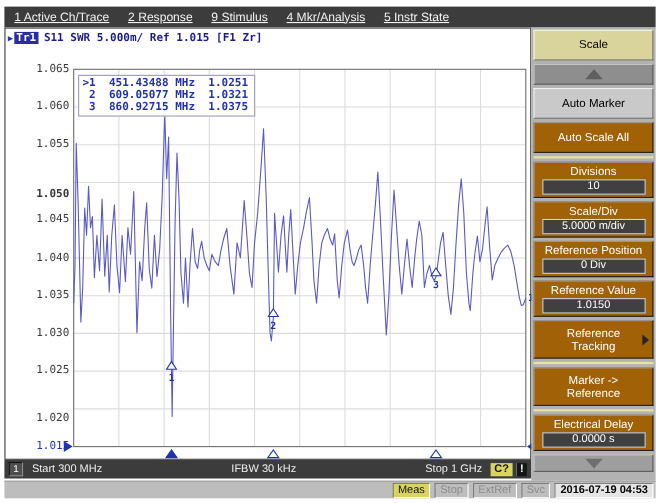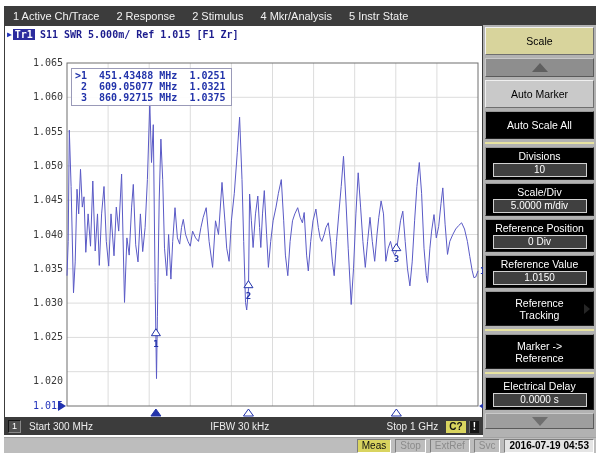--- a/index.html
+++ b/index.html
@@ -3,21 +3,21 @@
 <meta charset="utf-8">
 <style>
   html,body{margin:0;padding:0;background:#ffffff;}
   .screen{position:relative;width:600px;height:457px;background:#ffffff;
           font-family:"Liberation Sans",sans-serif;overflow:hidden;}
 
   
   .menubar{position:absolute;left:4px;top:6px;width:592px;height:19px;background:#3c3c3c;
            color:#f2f2f2;font-size:11px;display:flex;align-items:center;gap:17px;
            padding:0 9px;box-sizing:border-box;}
-  .menubar span{white-space:nowrap;cursor:default;}
+  .menubar span{white-space:nowrap;cursor:default;text-decoration:underline;}
 
   
   .graph-panel{position:absolute;left:4px;top:25px;width:479px;height:393px;background:#ffffff;
                border:1px solid #3c3c3c;box-sizing:border-box;}
   .trace-line{position:absolute;left:2px;top:2px;height:13px;display:flex;align-items:center;
               font-family:"DejaVu Sans Mono",monospace;font-size:10px;font-weight:bold;color:#1c1c8e;}
   .tr-ind{color:#2233bb;font-size:8px;margin-right:1px;}
   .tr-badge{background:#2c2c9e;color:#ffffff;padding:0 2px;margin-right:5px;}
   .y-labels{position:absolute;left:0;top:0;width:58px;height:100%;}
   .y-labels div{position:absolute;width:58px;text-align:right;font-family:"DejaVu Sans Mono",monospace;
@@ -53,21 +53,21 @@
   
   .sidebar{position:absolute;left:483px;top:25px;width:113px;height:412px;background:#b2b2b2;
            padding:2px;box-sizing:border-box;}
   .skey{box-sizing:border-box;width:100%;margin-bottom:3px;border:1px solid;text-align:center;
         font-size:10.5px;display:flex;flex-direction:column;justify-content:center;
         align-items:center;cursor:default;position:relative;}
   .skey.title{height:28px;background:#d8d49c;color:#000;border-color:#f2f2f2 #6f6f6f #6f6f6f #f2f2f2;}
   .skey.arrow{height:19px;background:#8e8e8e;border-color:#c9c9c9 #5a5a5a #5a5a5a #c9c9c9;}
   .skey.arrow.bottom{height:16px;background:#9e9e9e;margin-top:1px;}
   .skey.light{height:28px;background:#c9c9c9;color:#000;border-color:#efefef #6f6f6f #6f6f6f #efefef;}
-  .skey.dark{background:#000000;color:#fff;border-color:#989898 #1f1f1f #1f1f1f #989898;}
+  .skey.dark{background:#a16207;color:#fff;border-color:#989898 #1f1f1f #1f1f1f #989898;}
   .skey.dark.plain{height:28px;}
   .skey.dark.valbtn{height:33px;padding:2px 0;}
   .skey.dark.twoline{height:35px;}
   .skey .lbl2{display:block;width:72px;line-height:12px;}
   .valbox{width:92px;height:12px;line-height:12px;background:#404040;border:1px solid #d2d2d2;
           font-size:10px;color:#fff;margin-top:1px;}
   .sep{height:2px;background:#e6e2a0;margin:1px 0 3px 0;}
   .tri-up{width:0;height:0;border-left:8px solid transparent;border-right:8px solid transparent;
           border-bottom:9px solid #5f5f5f;}
   .tri-down{width:0;height:0;border-left:8px solid transparent;border-right:8px solid transparent;
@@ -77,21 +77,21 @@
              border-left:6px solid #262626;}
 </style>
 </head>
 <body>
 
 <div class="screen">
 
   <div class="menubar">
     <span>1 Active Ch/Trace</span>
     <span>2 Response</span>
-    <span>2 Stimulus</span>
+    <span>9 Stimulus</span>
     <span>4 Mkr/Analysis</span>
     <span>5 Instr State</span>
   </div>
 
   <div class="graph-panel">
     <svg id="plot-svg" width="479" height="393">
         <line x1="103.1" y1="37" x2="103.1" y2="380" stroke="#dcdcdc" stroke-width="1"></line>
         <line x1="62" y1="71.3" x2="473" y2="71.3" stroke="#dcdcdc" stroke-width="1"></line>
         <line x1="144.2" y1="37" x2="144.2" y2="380" stroke="#dcdcdc" stroke-width="1"></line>
         <line x1="62" y1="105.6" x2="473" y2="105.6" stroke="#dcdcdc" stroke-width="1"></line>
@@ -128,21 +128,21 @@
     <div class="trace-line">
       <span class="tr-ind">▶</span>
       <span class="tr-badge">Tr1</span>
       <span>S11 SWR 5.000m/ Ref 1.015 [F1 Zr]</span>
     </div>
 
     <div class="y-labels">
         <div style="top: 31px;">1.065</div>
         <div style="top: 65.3px;">1.060</div>
         <div style="top: 99.6px;">1.055</div>
-        <div style="top: 134px;">1.050</div>
+        <div style="top: 145px; font-weight: bold;">1.050</div>
         <div style="top: 168.2px;">1.045</div>
         <div style="top: 202.5px;">1.040</div>
         <div style="top: 236.8px; text-align: right;">1.035</div>
         <div style="top: 271.1px;">1.030</div>
         <div style="top: 305.4px;">1.025</div>
         <div style="top: 349px;">1.020</div>
         <div class="ref" style="top: 374px;">1.015</div>
       </div>
 
     <div class="readout"><div>&gt;1  451.43488 MHz  1.0251</div><div> 2  609.05077 MHz  1.0321</div><div> 3  860.92715 MHz  1.0375</div></div>

